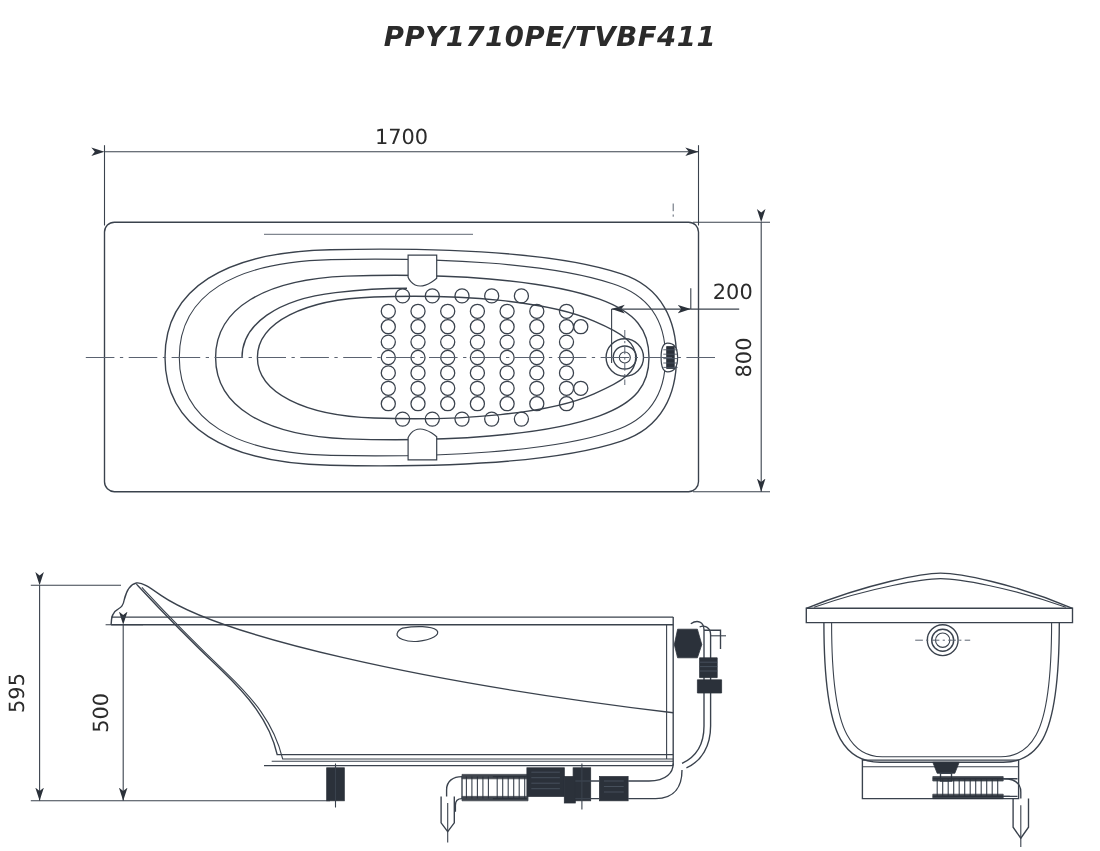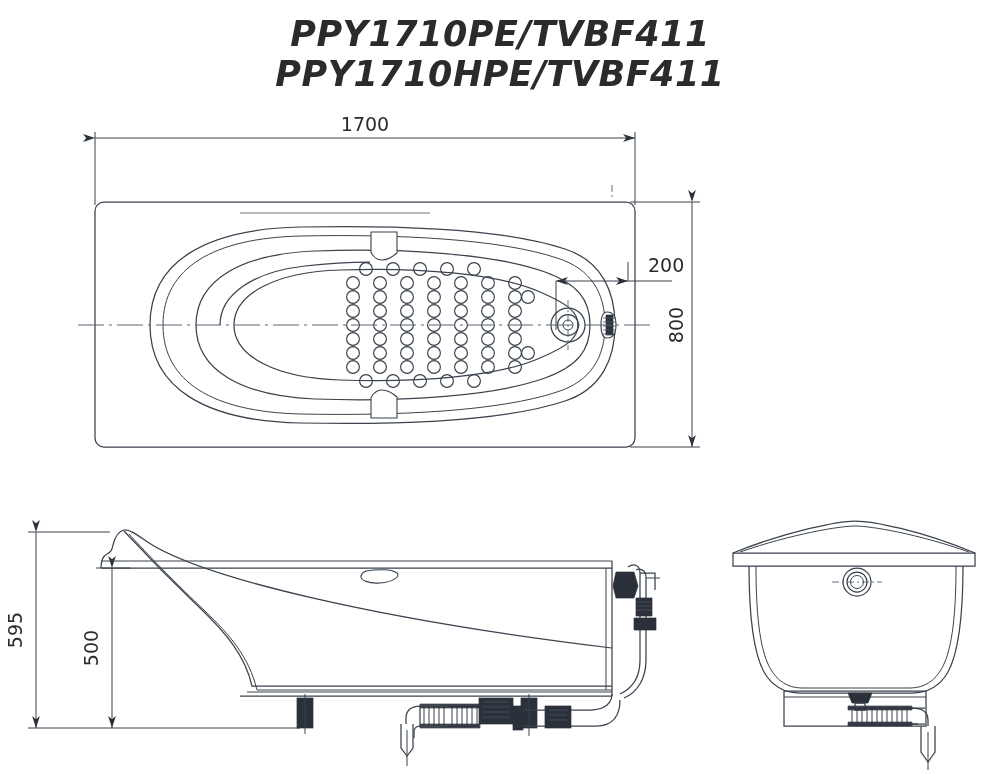--- a/index.html
+++ b/index.html
@@ -9,21 +9,21 @@
     background:#ffffff;
   }
   #sheet{position:absolute;inset:0;width:1000px;height:774px;}
   .title-block{
     position:absolute;left:0;top:14px;width:1000px;text-align:center;
     pointer-events:none;
   }
   .title-line{
     font-family:"DejaVu Sans","Liberation Sans",sans-serif;
     font-weight:bold;font-style:italic;
-    font-size:35px;letter-spacing:0.5px;color:#2b2b2b;
+    font-size:25px;letter-spacing:0.5px;color:#2b2b2b;
     line-height:40px;white-space:nowrap;
   }
   svg{display:block;}
   .ln{fill:none;stroke:#3a424d;stroke-width:1.25;}
   .ln-thin{fill:none;stroke:#3a424d;stroke-width:1;}
   .ln-hair{fill:none;stroke:#4a5360;stroke-width:0.8;}
   .dim{fill:none;stroke:#3a424d;stroke-width:1;}
   .ext{fill:none;stroke:#3a424d;stroke-width:1;}
   .cl{fill:none;stroke:#5a6270;stroke-width:1;stroke-dasharray:26 5 3 5;}
   .cl-s{fill:none;stroke:#5a6270;stroke-width:0.9;stroke-dasharray:7 3 2 3;}
@@ -33,21 +33,20 @@
   .dimtext{
     font-family:"DejaVu Sans","Liberation Sans",sans-serif;
     font-size:19px;fill:#2b2b2b;
   }
 </style>
 </head>
 <body>
 
 <div class="title-block">
   <div class="title-line">PPY1710PE/TVBF411</div>
-  <div class="title-line">PPY1710HPE/TVBF411</div>
 </div>
 
 <svg id="sheet" viewBox="0 0 1000 774" xmlns="http://www.w3.org/2000/svg">
 
   <defs>
     <marker id="arrL" markerWidth="13" markerHeight="9" refX="12" refY="4.5" orient="auto" markerUnits="userSpaceOnUse">
       <path d="M12,4.5 L0,0.6 L3.2,4.5 L0,8.4 Z" fill="#2b313a"></path>
     </marker>
     <marker id="arrR" markerWidth="13" markerHeight="9" refX="12" refY="4.5" orient="auto" markerUnits="userSpaceOnUse">
       <path d="M12,4.5 L0,0.6 L3.2,4.5 L0,8.4 Z" fill="#2b313a"></path>

